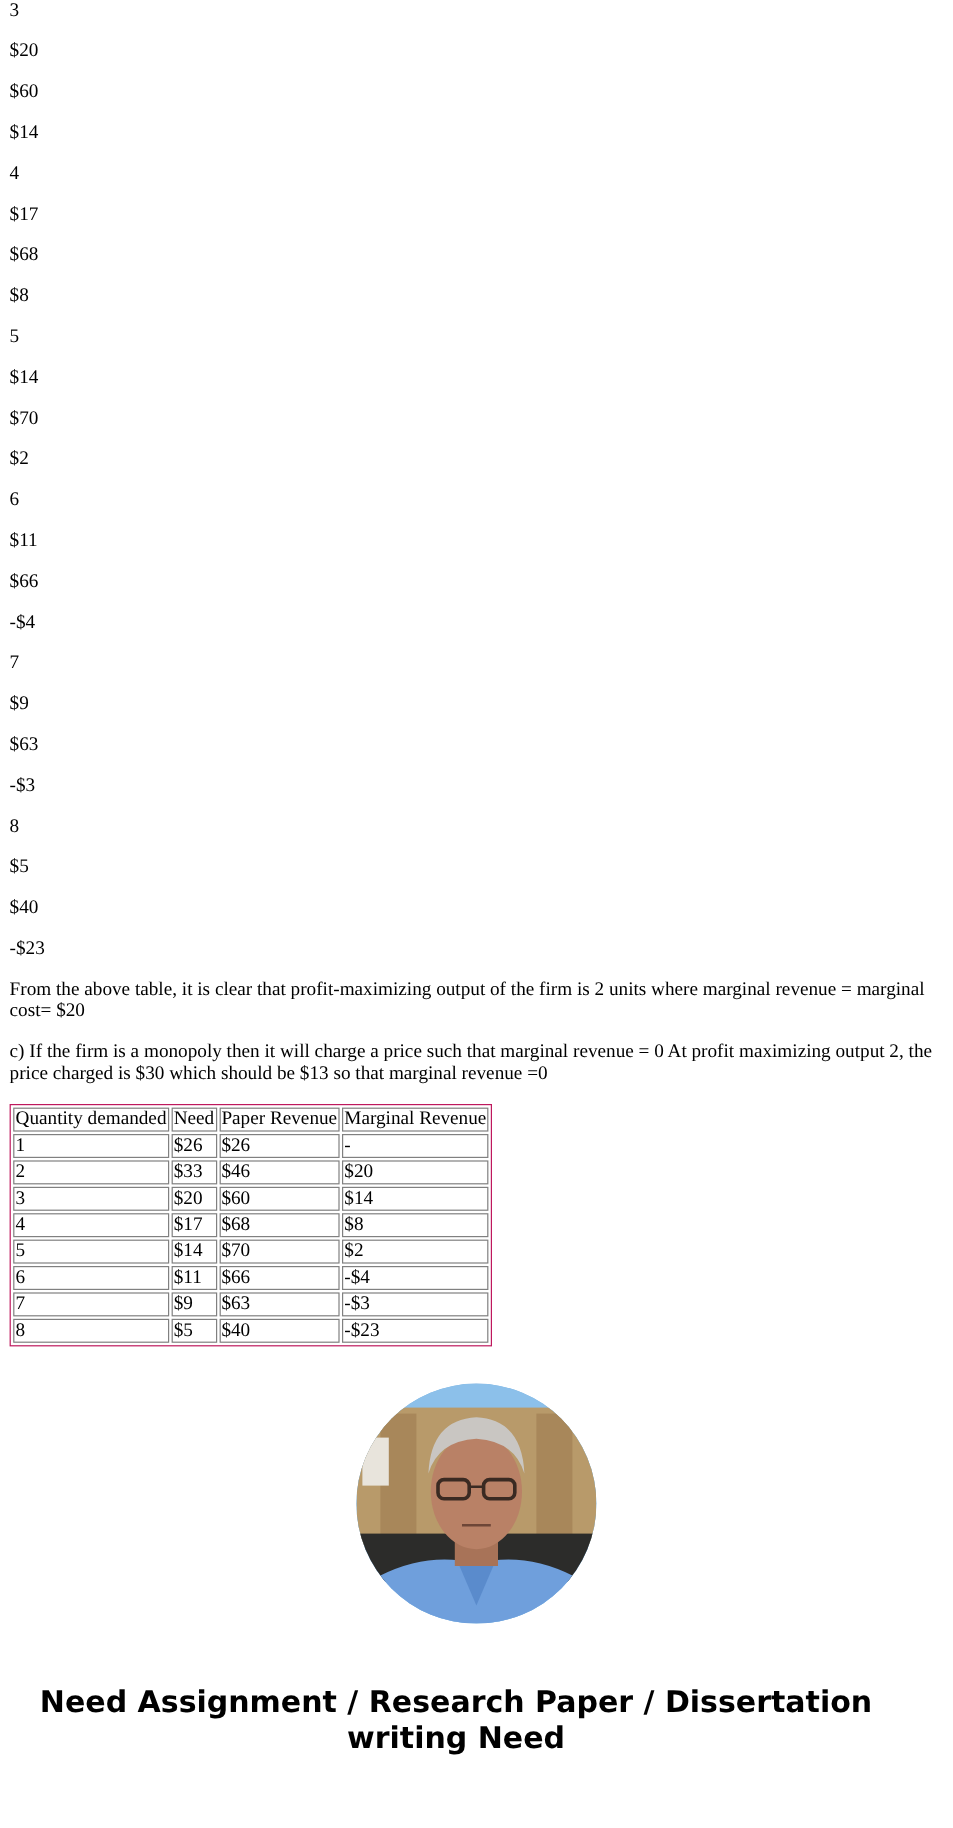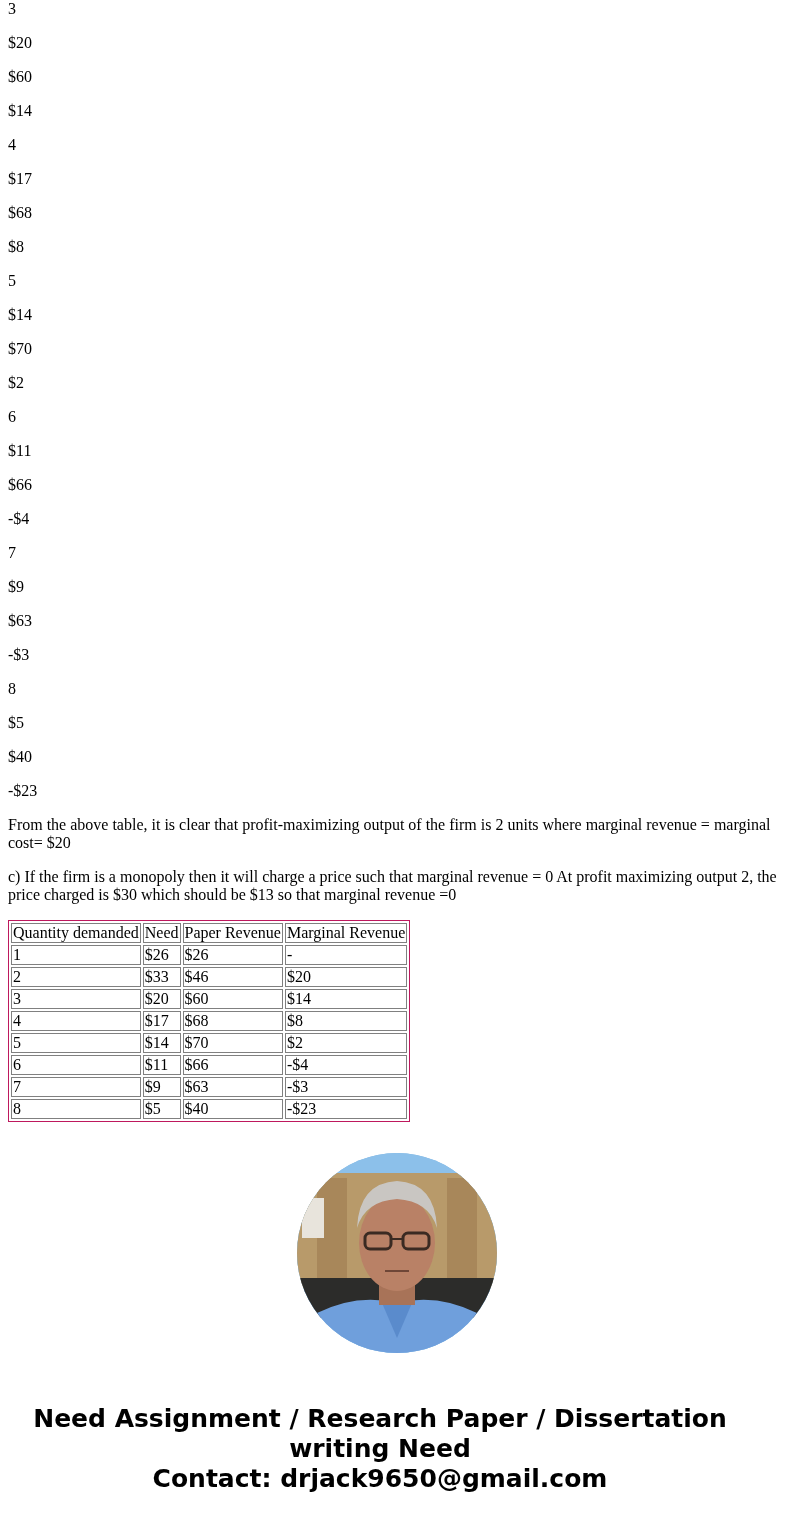--- a/index.html
+++ b/index.html
@@ -185,14 +185,13 @@
     <rect x="106" y="80" width="26" height="16" rx="5" fill="none" stroke="#3a2a22" stroke-width="3"></rect>
     <line x1="94" y1="86" x2="106" y2="86" stroke="#3a2a22" stroke-width="2"></line>
 
     <line x1="88" y1="118" x2="112" y2="118" stroke="#6e4637" stroke-width="2"></line>
   </svg>
 </div>
 
 <div class="footer">
   <div>Need Assignment / Research Paper / Dissertation</div>
   <div>writing Need</div>
-  <div>Contact: drjack9650@gmail.com</div>
 </div>
 
 </body></html>

